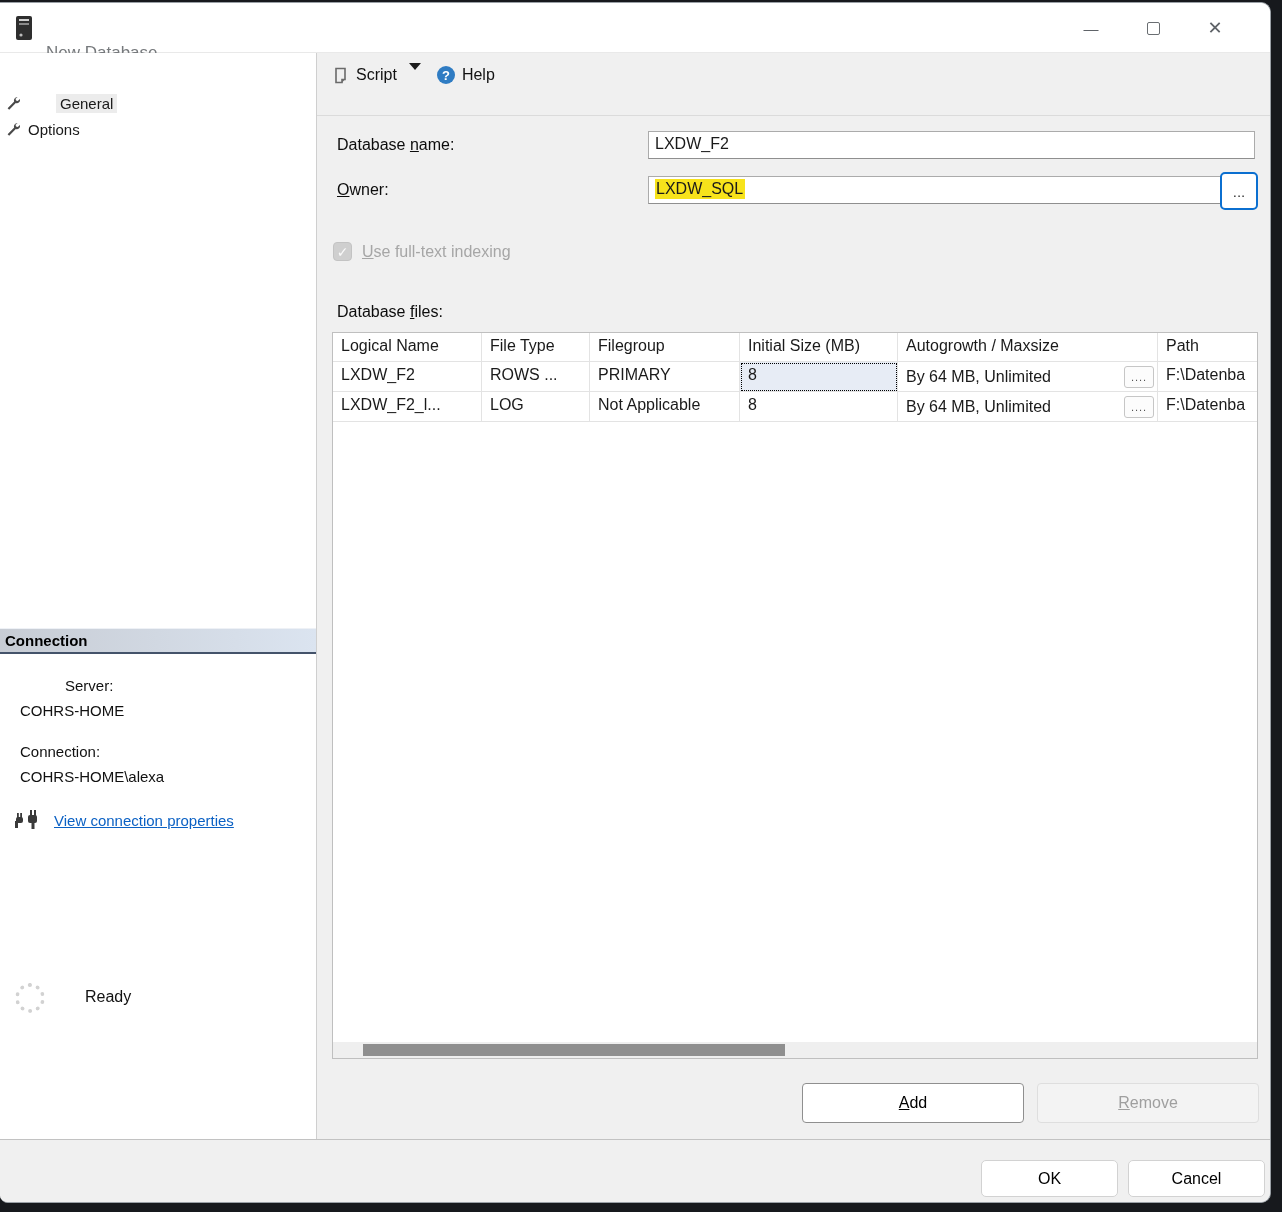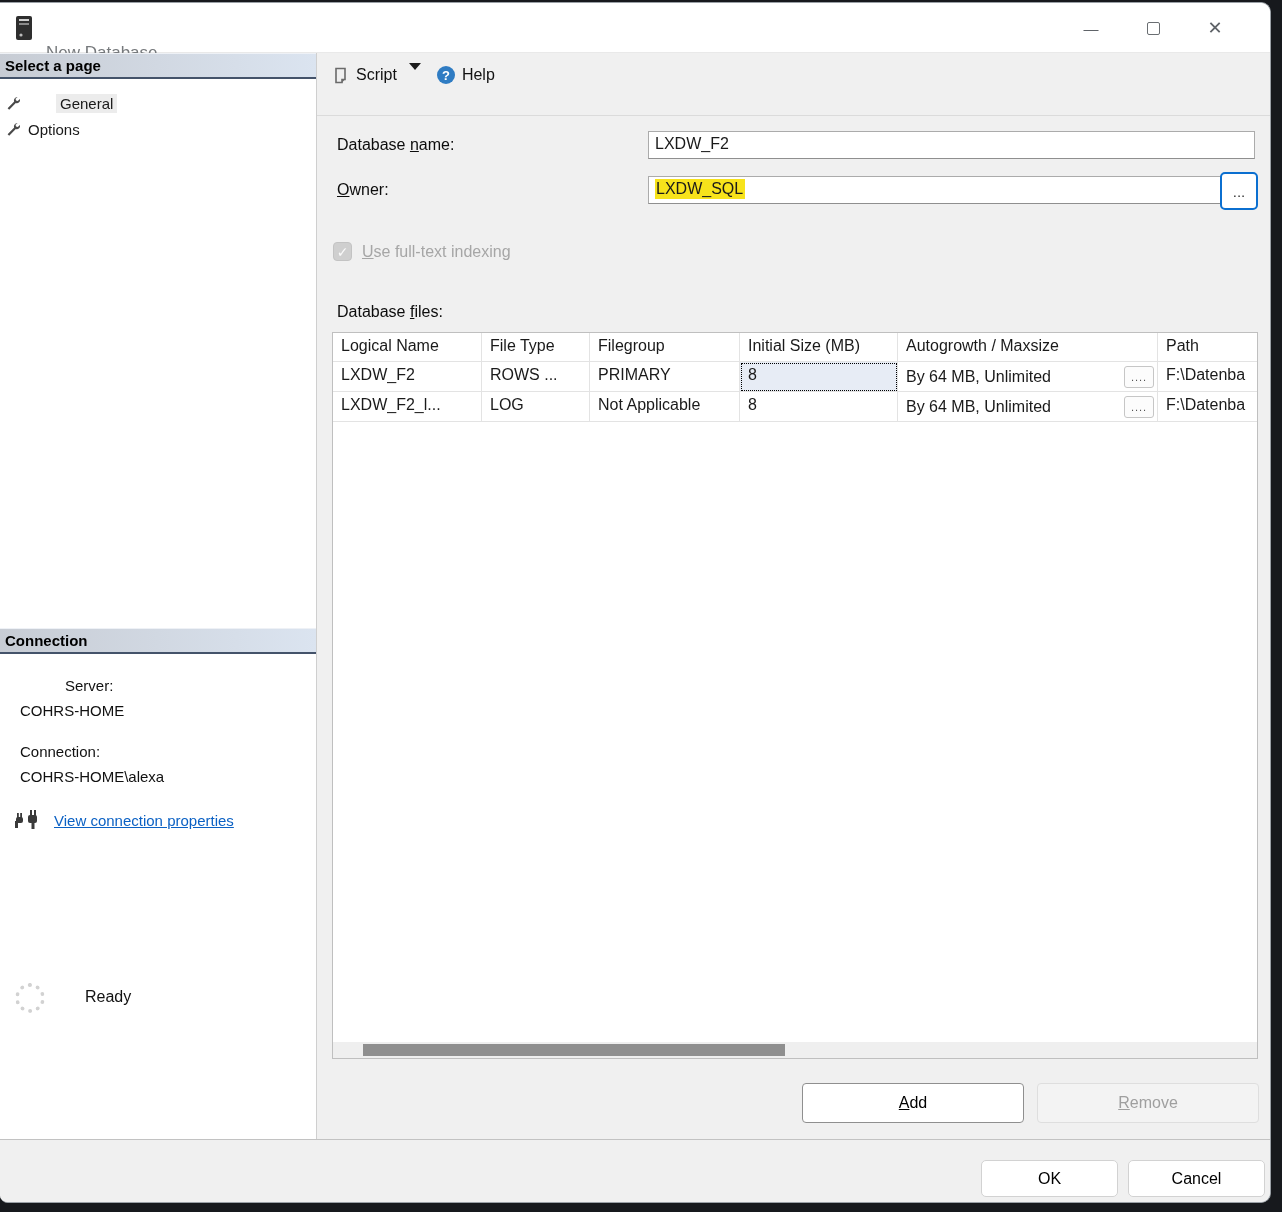--- a/index.html
+++ b/index.html
@@ -102,21 +102,20 @@
       <div class="win-btn">
           <span class="max-box"></span>
         </div>
       <div class="win-btn">
           <span class="close-glyph">✕</span>
         </div>
     </div>
   </div>
 
   <div class="sidebar">
-    <div class="sec-header" style="top:0;">Select a page</div>
 
     <div class="page-item selected" style="top:37px;gap:32px;">
       <svg class="wrench" viewBox="0 0 14 14">
           <path d="M11.6 1.2a3.2 3.2 0 0 0-3.4 4.4L1.6 12.2l1.6 1.5 6.6-6.6a3.2 3.2 0 0 0 4-4.1l-2 2-1.8-.5-.5-1.8z" fill="#4a4a4a"></path>
         </svg>
       <span class="lbl">General</span>
     </div>
     <div class="page-item" style="top:63px;">
       <svg class="wrench" viewBox="0 0 14 14">
           <path d="M11.6 1.2a3.2 3.2 0 0 0-3.4 4.4L1.6 12.2l1.6 1.5 6.6-6.6a3.2 3.2 0 0 0 4-4.1l-2 2-1.8-.5-.5-1.8z" fill="#4a4a4a"></path>

